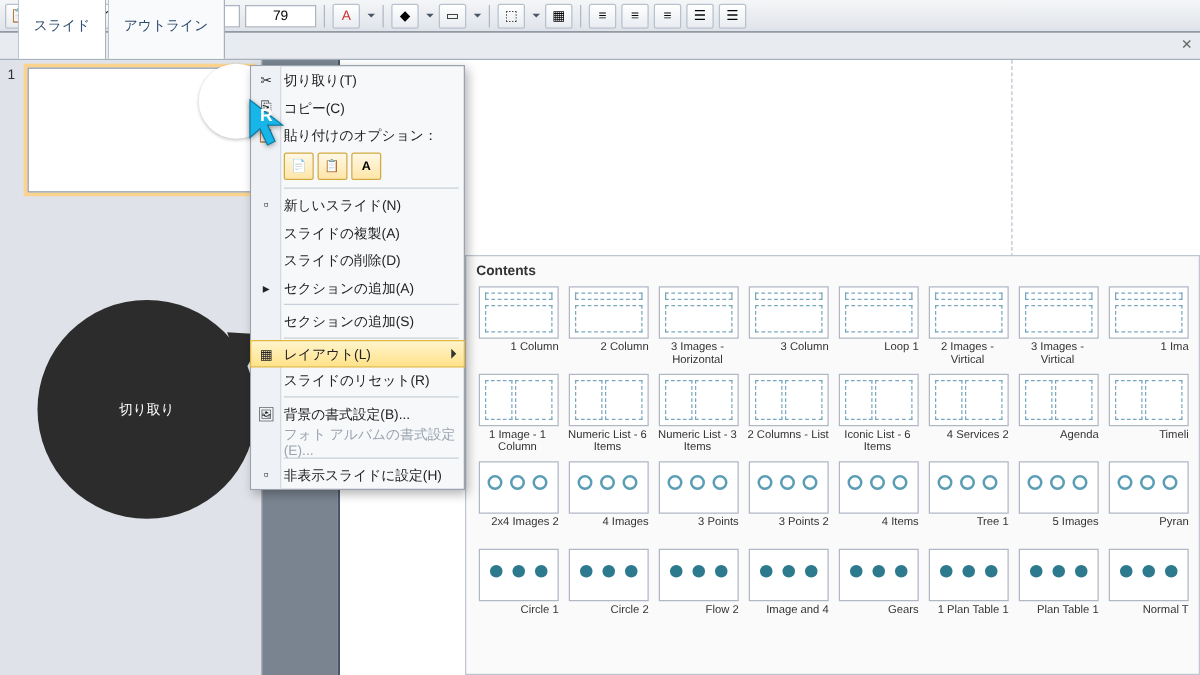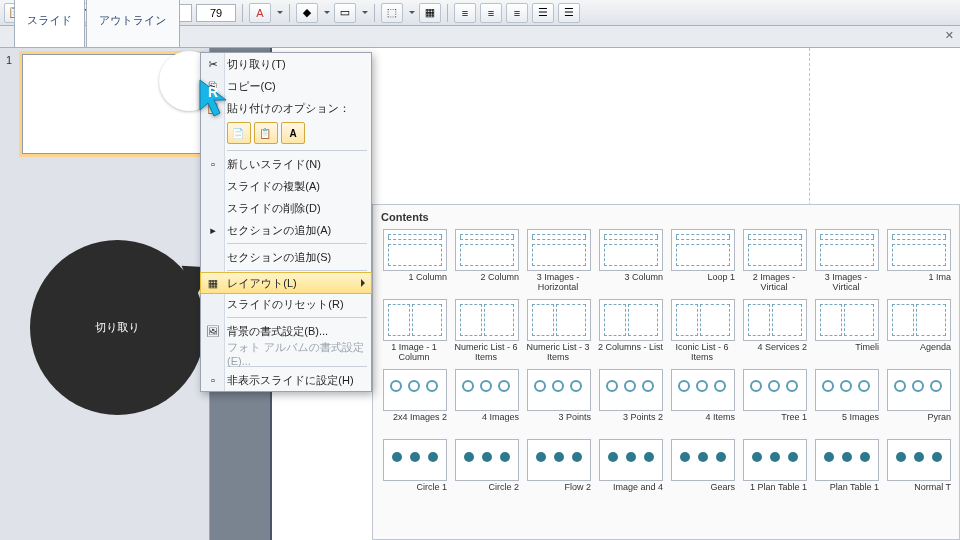--- a/index.html
+++ b/index.html
@@ -1,21 +1,21 @@
 <!DOCTYPE html>
 <html><head>
 <meta charset="utf-8">
 <style>
 *{margin:0;padding:0;box-sizing:border-box;font-family:"Meiryo UI","MS PGothic",sans-serif;font-size:11px}
 body{width:960px;height:540px;background:#2a2a2a;overflow:hidden;position:relative}
 .toolbar{height:26px;background:linear-gradient(#f5f6f8,#dfe3e9);border-bottom:1px solid #a7b0bd;display:flex;align-items:center;padding:0 4px;gap:4px}
 .tb-btn{width:22px;height:20px;background:linear-gradient(#fff,#e8ecf1);border:1px solid #b8c2cf;border-radius:2px;display:inline-flex;align-items:center;justify-content:center}
 .tb-sep{width:1px;height:18px;background:#b0b8c4;margin:0 2px}
 .tb-field{width:80px;height:18px;background:#fff;border:1px solid #abb4c0;display:inline-flex;align-items:center;padding:0 4px}
-.tb-num{width:40px;height:18px;background:#fff;border:1px solid #abb4c0;display:inline-flex;align-items:center;justify-content:center}
+.tb-num{width:57px;height:18px;background:#fff;border:1px solid #abb4c0;display:inline-flex;align-items:center;justify-content:center}
 .drop{width:0;height:0;border-left:3px solid transparent;border-right:3px solid transparent;border-top:3px solid #4a5568;margin-left:2px}
 .tabs{height:22px;background:#e8ecf1;border-bottom:1px solid #a7b0bd;display:flex;align-items:flex-end;padding-left:14px;position:relative}
 .tab{padding:19px 12px;background:#f9fafb;border:1px solid #a7b0bd;border-bottom:none;border-radius:2px 2px 0 0;margin-right:1px;color:#2b4a6f}
 .tab.active{background:#fff}
 .tabs-close{position:absolute;right:6px;top:3px;color:#666}
 .main{display:flex;height:calc(100% - 48px);background:#7a8491}
 .sidepanel{width:210px;background:#dfe3e9;border-right:1px solid #9aa3af;padding:6px}
 .slide-thumb{display:flex;gap:6px}
 .slide-num{width:10px;color:#333}
 .thumb{width:180px;height:100px;background:#fff;border:1px solid #8e9aa8;box-shadow:0 0 0 3px #fbd38d;position:relative}
@@ -274,31 +274,31 @@
           <div class="gt-dash" style="left:4px;top:4px;width:22px;bottom:4px"></div>
           <div class="gt-dash" style="right:4px;top:4px;width:30px;bottom:4px"></div>
         </div>
         <div class="gal-label">4 Services 2</div>
       </div>
       <div class="gal-item">
         <div class="gal-thumb">
           <div class="gt-dash" style="left:4px;top:4px;width:22px;bottom:4px"></div>
           <div class="gt-dash" style="right:4px;top:4px;width:30px;bottom:4px"></div>
         </div>
+        <div class="gal-label">Agenda</div>
+      </div>
+      <div class="gal-item">
+        <div class="gal-thumb">
+          <div class="gt-dash" style="left:4px;top:4px;width:22px;bottom:4px"></div>
+          <div class="gt-dash" style="right:4px;top:4px;width:30px;bottom:4px"></div>
+        </div>
         <div class="gal-label">Timeli</div>
       </div>
       <div class="gal-item">
         <div class="gal-thumb">
-          <div class="gt-dash" style="left:4px;top:4px;width:22px;bottom:4px"></div>
-          <div class="gt-dash" style="right:4px;top:4px;width:30px;bottom:4px"></div>
-        </div>
-        <div class="gal-label">Agenda</div>
-      </div>
-      <div class="gal-item">
-        <div class="gal-thumb">
           <div class="gt-circ" style="left:6px;top:10px;width:12px;height:12px"></div>
           <div class="gt-circ" style="left:24px;top:10px;width:12px;height:12px"></div>
           <div class="gt-circ" style="left:42px;top:10px;width:12px;height:12px"></div>
         </div>
         <div class="gal-label">2x4 Images 2</div>
       </div>
       <div class="gal-item">
         <div class="gal-thumb">
           <div class="gt-circ" style="left:6px;top:10px;width:12px;height:12px"></div>
           <div class="gt-circ" style="left:24px;top:10px;width:12px;height:12px"></div>

